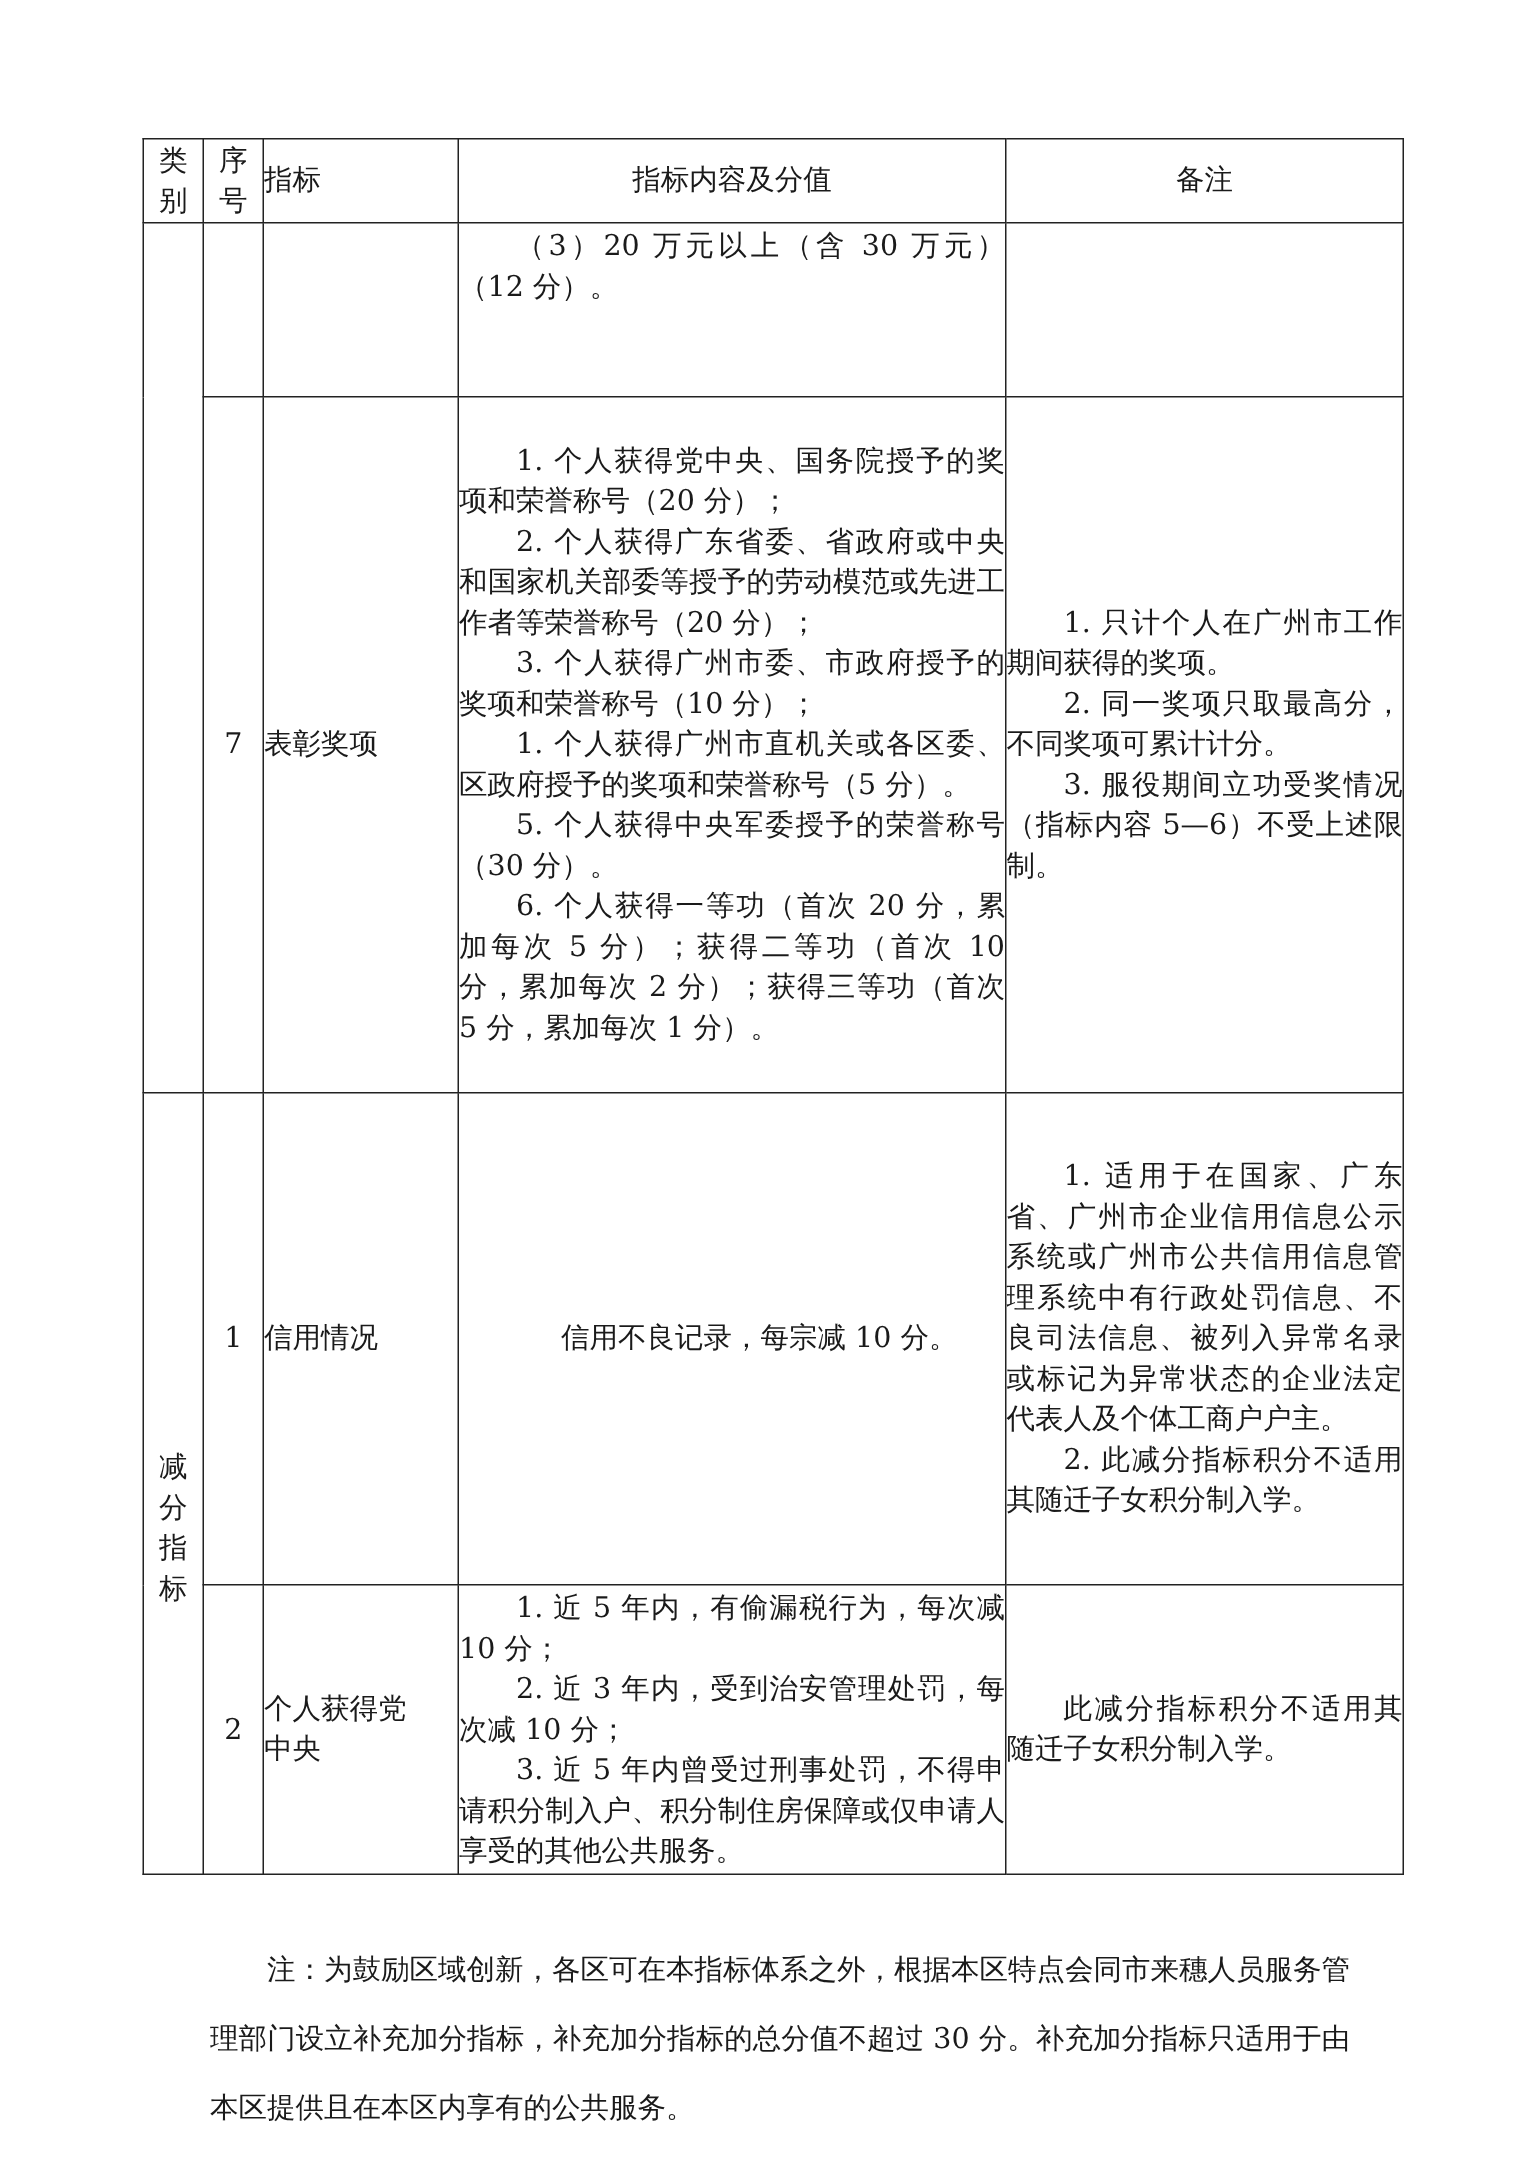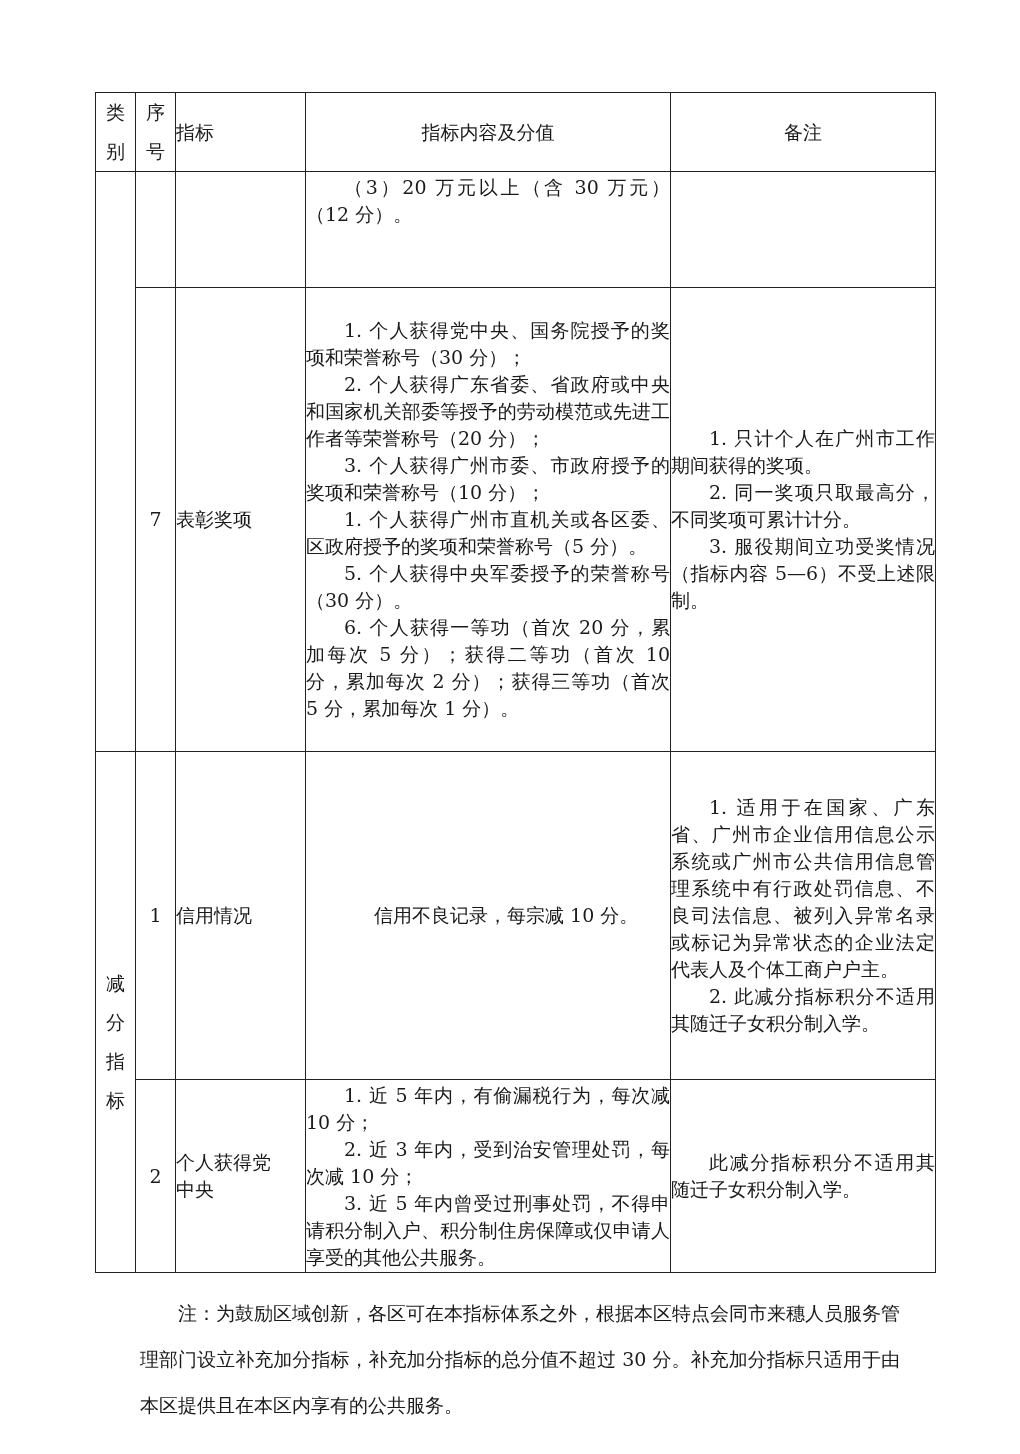--- a/index.html
+++ b/index.html
@@ -8,21 +8,21 @@
   .tbl { position: absolute; left: 95px; top: 92px; border-collapse: collapse;
          table-layout: fixed; width: 840px; }
   .tbl td, .tbl th { border: 1.6px solid #222; padding: 0; font-weight: normal;
          font-size: 19px; line-height: 27px; vertical-align: middle; }
   .c-cat { width: 40px; text-align: center; }
   .c-seq { width: 40px; text-align: center; }
   .c-ind { width: 130px; text-align: left; }
   .c-cont { width: 365px; }
   .c-note { width: 265px; }
   .hdr th { height: 55px; }
-  .stack { display: inline-block; width: 1.1em; line-height: 39px; word-break: break-all; }
+  .stack { display: inline-block; width: 1.1em; line-height: 27px; word-break: break-all; }
   .para { text-indent: 2em; margin: 0; text-align: justify; }
   .cell-pad { padding: 2px 8px 2px 10px; }
   .top { vertical-align: top !important; }
   .footnote { position: absolute; left: 140px; top: 1290px; width: 760px;
               font-size: 19px; line-height: 46px; margin: 0; }
   .footnote p { margin: 0; text-indent: 2em; text-align: justify; }
 </style>
 </head>
 <body>
 
@@ -50,21 +50,21 @@
     <td class="cell-pad top">
       <p class="para" style="padding-top:2px">（3）20 万元以上（含 30 万元）（12 分）。</p>
     </td>
     <td></td>
   </tr>
 
   <tr style="height:464px">
     <td class="c-seq">7</td>
     <td class="c-ind">表彰奖项</td>
     <td class="cell-pad">
-      <p class="para">1. 个人获得党中央、国务院授予的奖项和荣誉称号（30 分）；</p>
+      <p class="para">1. 个人获得党中央、国务院授予的奖项和荣誉称号（20 分）；</p>
       <p class="para">2. 个人获得广东省委、省政府或中央和国家机关部委等授予的劳动模范或先进工作者等荣誉称号（20 分）；</p>
       <p class="para">3. 个人获得广州市委、市政府授予的奖项和荣誉称号（10 分）；</p>
       <p class="para">1. 个人获得广州市直机关或各区委、区政府授予的奖项和荣誉称号（5 分）。</p>
       <p class="para">5. 个人获得中央军委授予的荣誉称号（30 分）。</p>
       <p class="para">6. 个人获得一等功（首次 20 分，累加每次 5 分）；获得二等功（首次 10 分，累加每次 2 分）；获得三等功（首次 5 分，累加每次 1 分）。</p>
     </td>
     <td class="cell-pad">
       <p class="para">1. 只计个人在广州市工作期间获得的奖项。</p>
       <p class="para">2. 同一奖项只取最高分，不同奖项可累计计分。</p>
       <p class="para">3. 服役期间立功受奖情况（指标内容 5—6）不受上述限制。</p>

